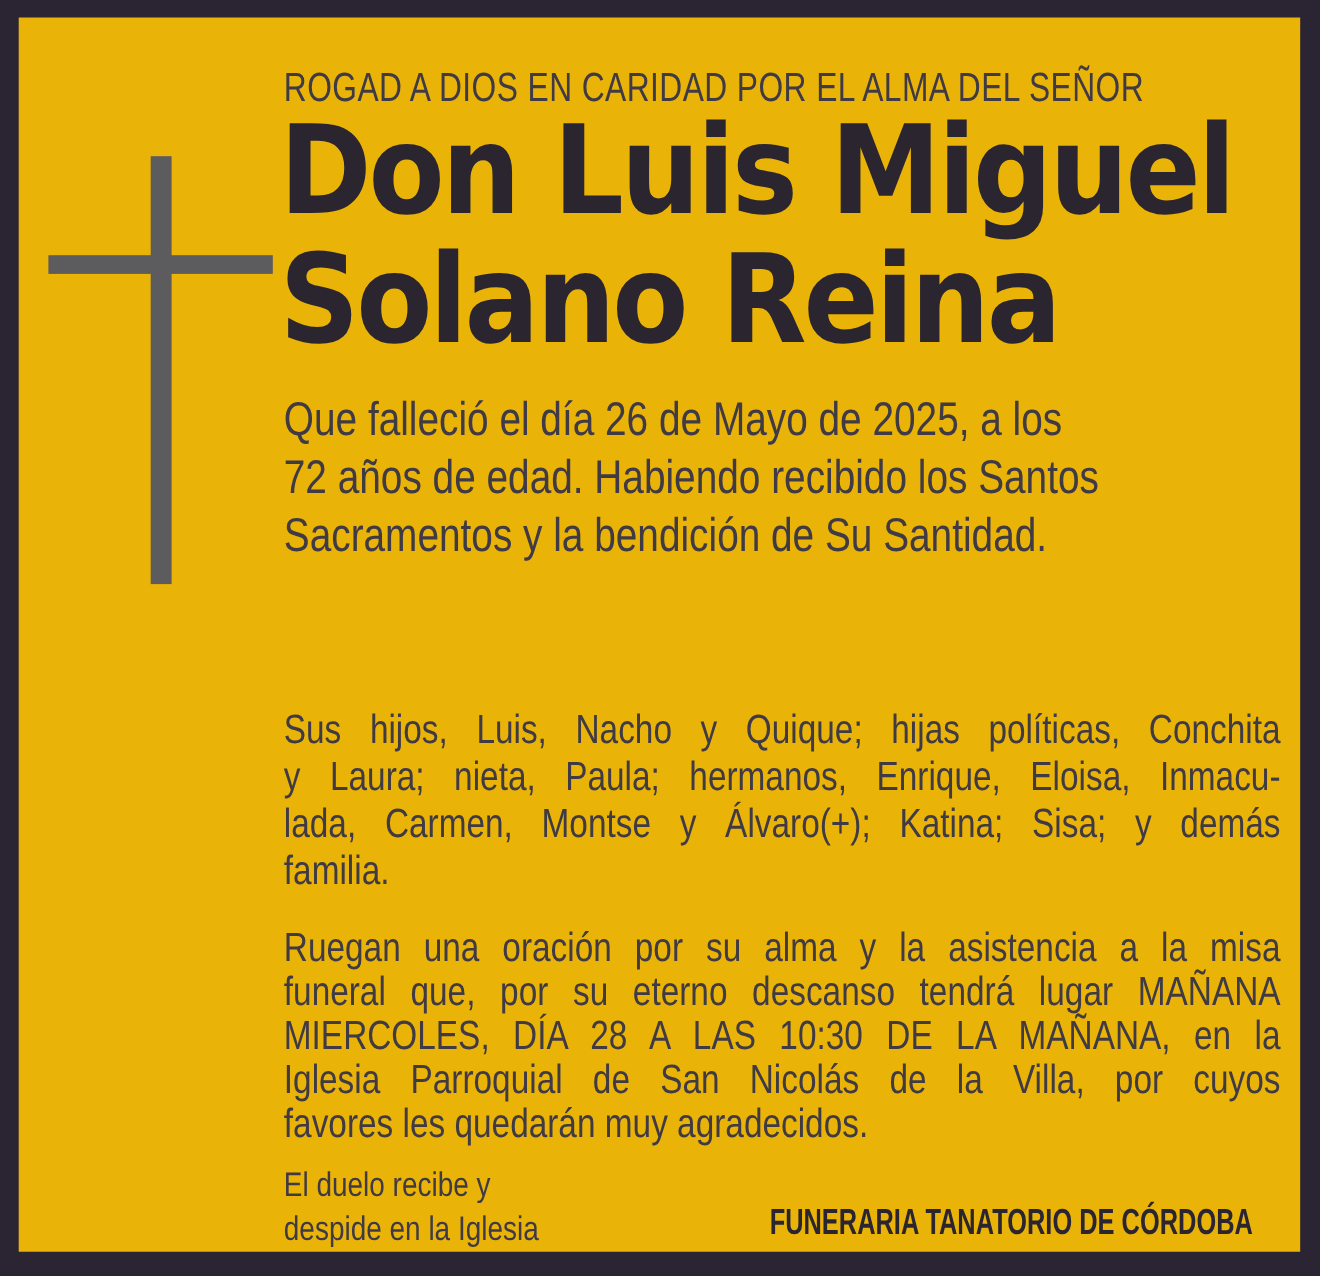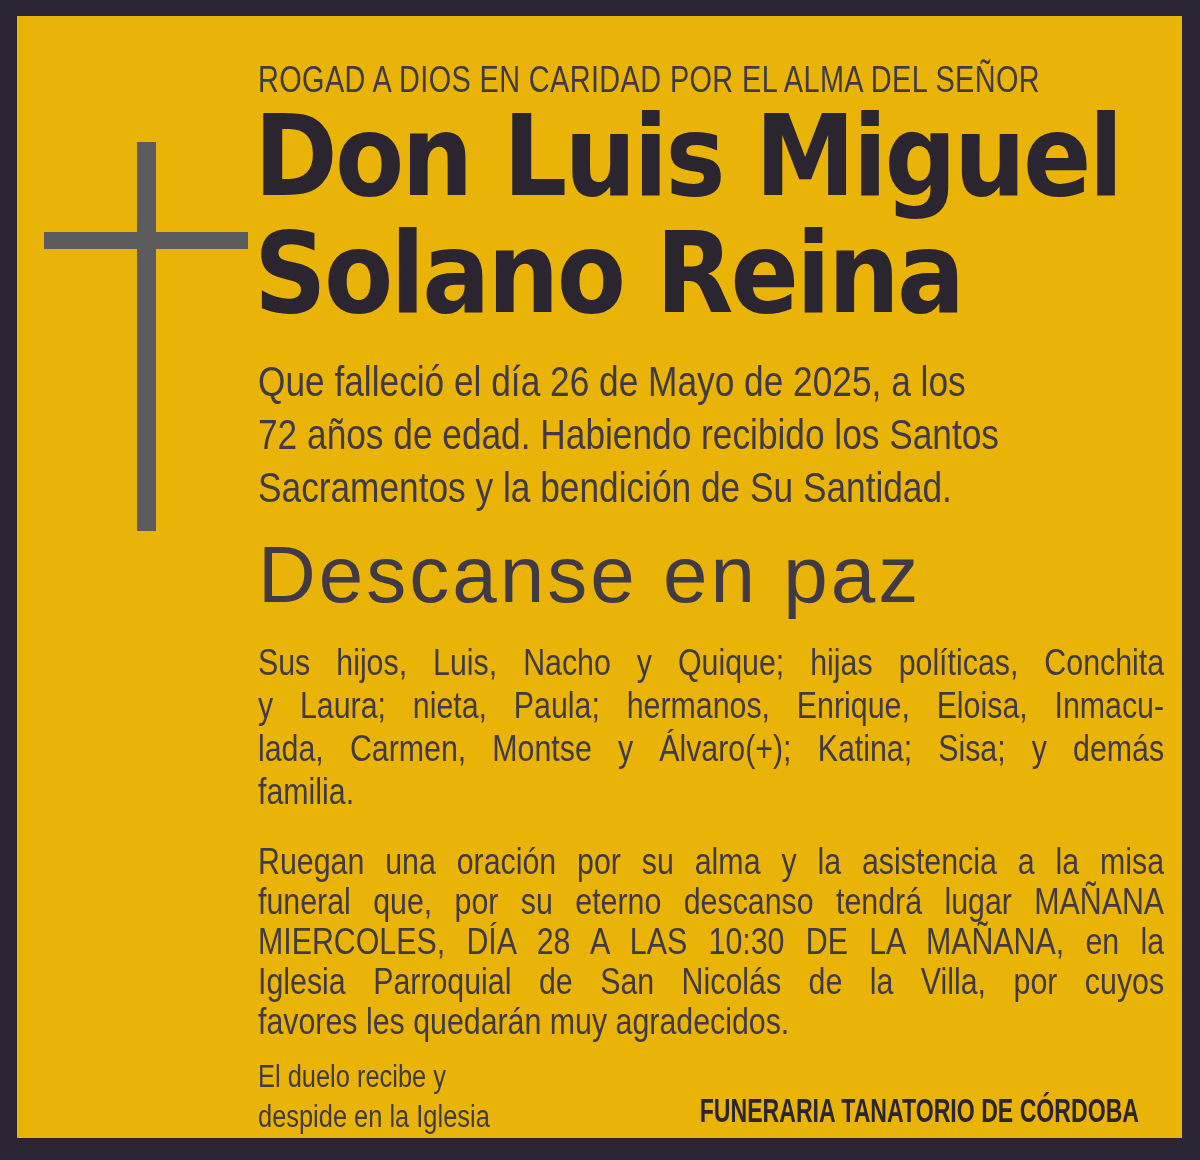--- a/index.html
+++ b/index.html
@@ -68,21 +68,20 @@
     <span class="nline">Don Luis Miguel</span>
     <span class="nline">Solano Reina</span>
   </h1>
 
   <div class="para p-death">
       <div class="tline">Que falleció el día 26 de Mayo de 2025, a los</div>
       <div class="tline">72 años de edad. Habiendo recibido los Santos</div>
       <div class="tline">Sacramentos y la bendición de Su Santidad.</div>
     </div>
 
-  <div class="rip">Descanse en paz</div>
 
   <div class="para p-family justify">
       <div class="tline">Sus hijos, Luis, Nacho y Quique; hijas políticas, Conchita</div>
       <div class="tline">y Laura; nieta, Paula; hermanos, Enrique, Eloisa, Inmacu-</div>
       <div class="tline">lada, Carmen, Montse y Álvaro(+); Katina; Sisa; y demás</div>
       <div class="tline">familia.</div>
     </div>
 
   <div class="para p-funeral justify">
       <div class="tline">Ruegan una oración por su alma  y la asistencia a la misa</div>

